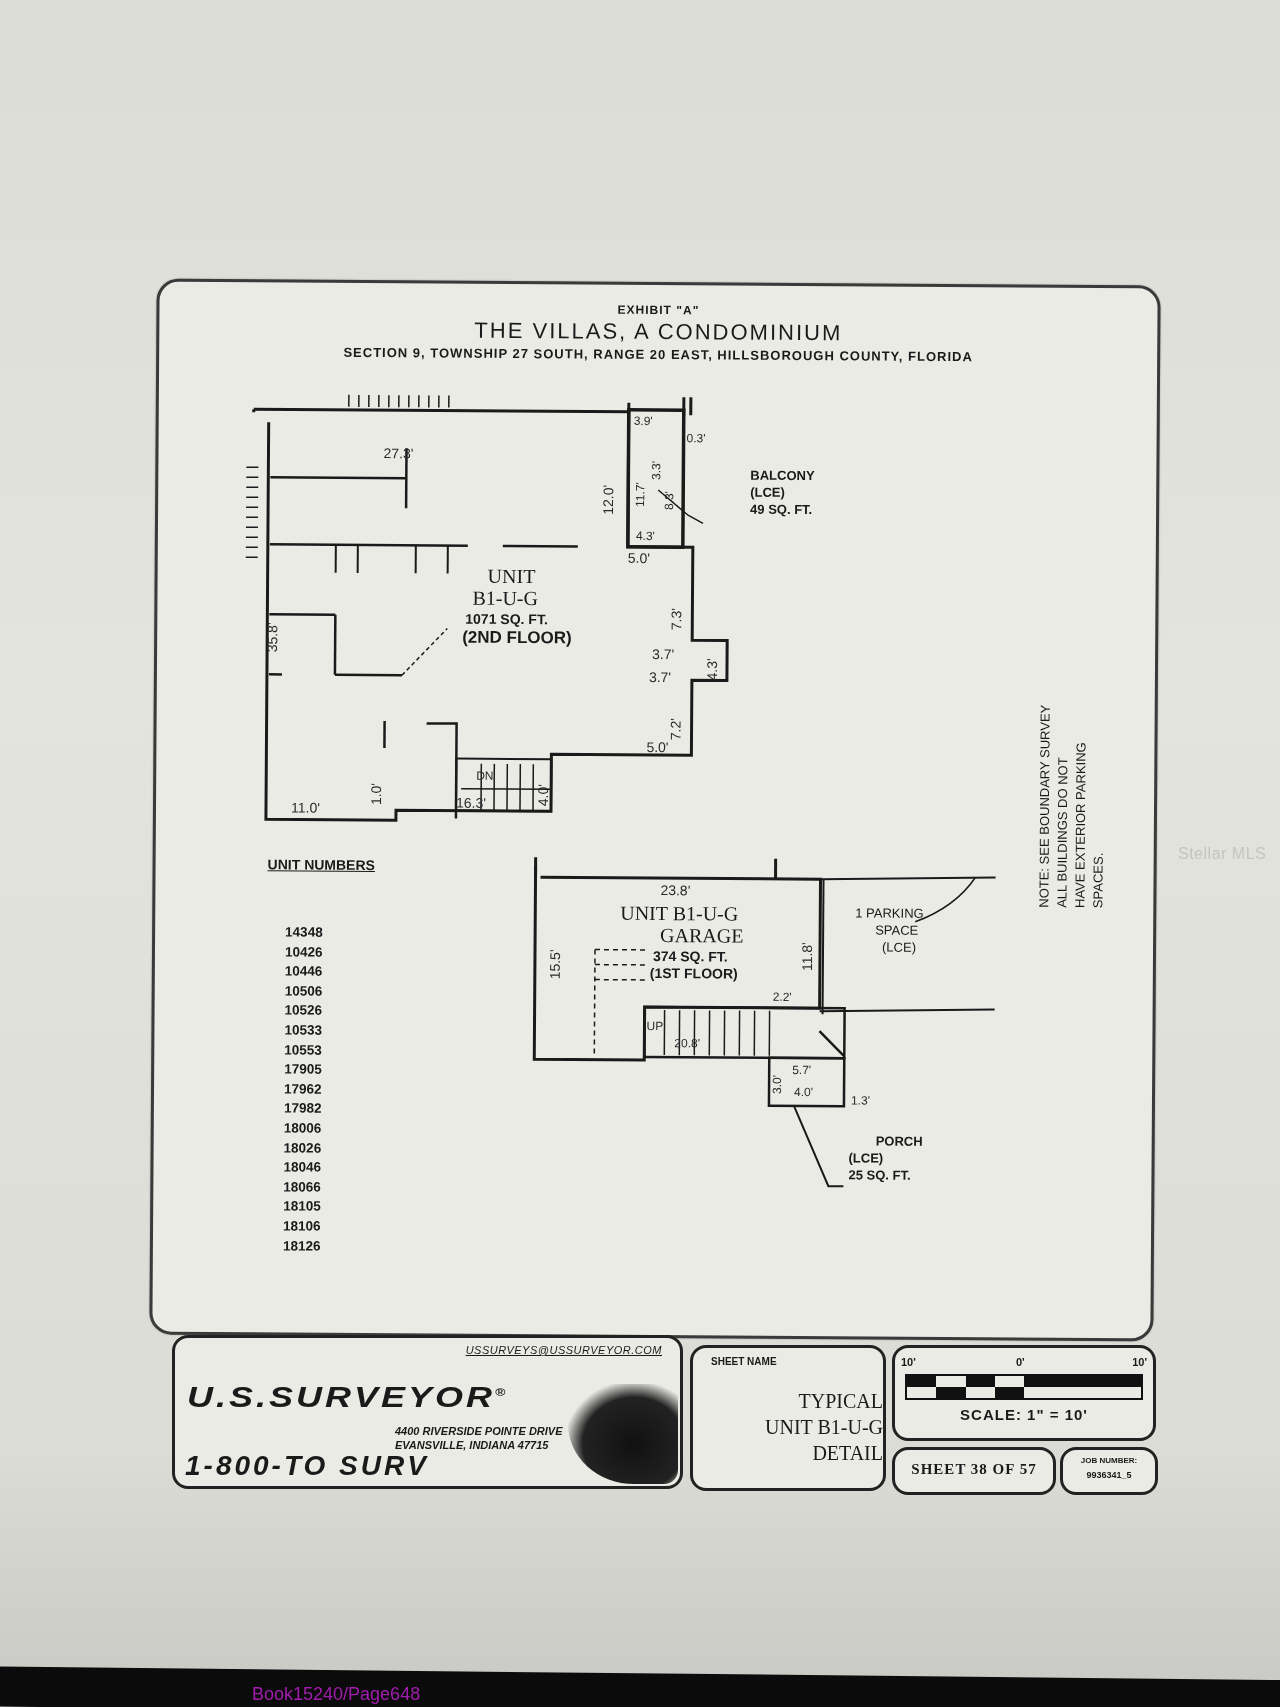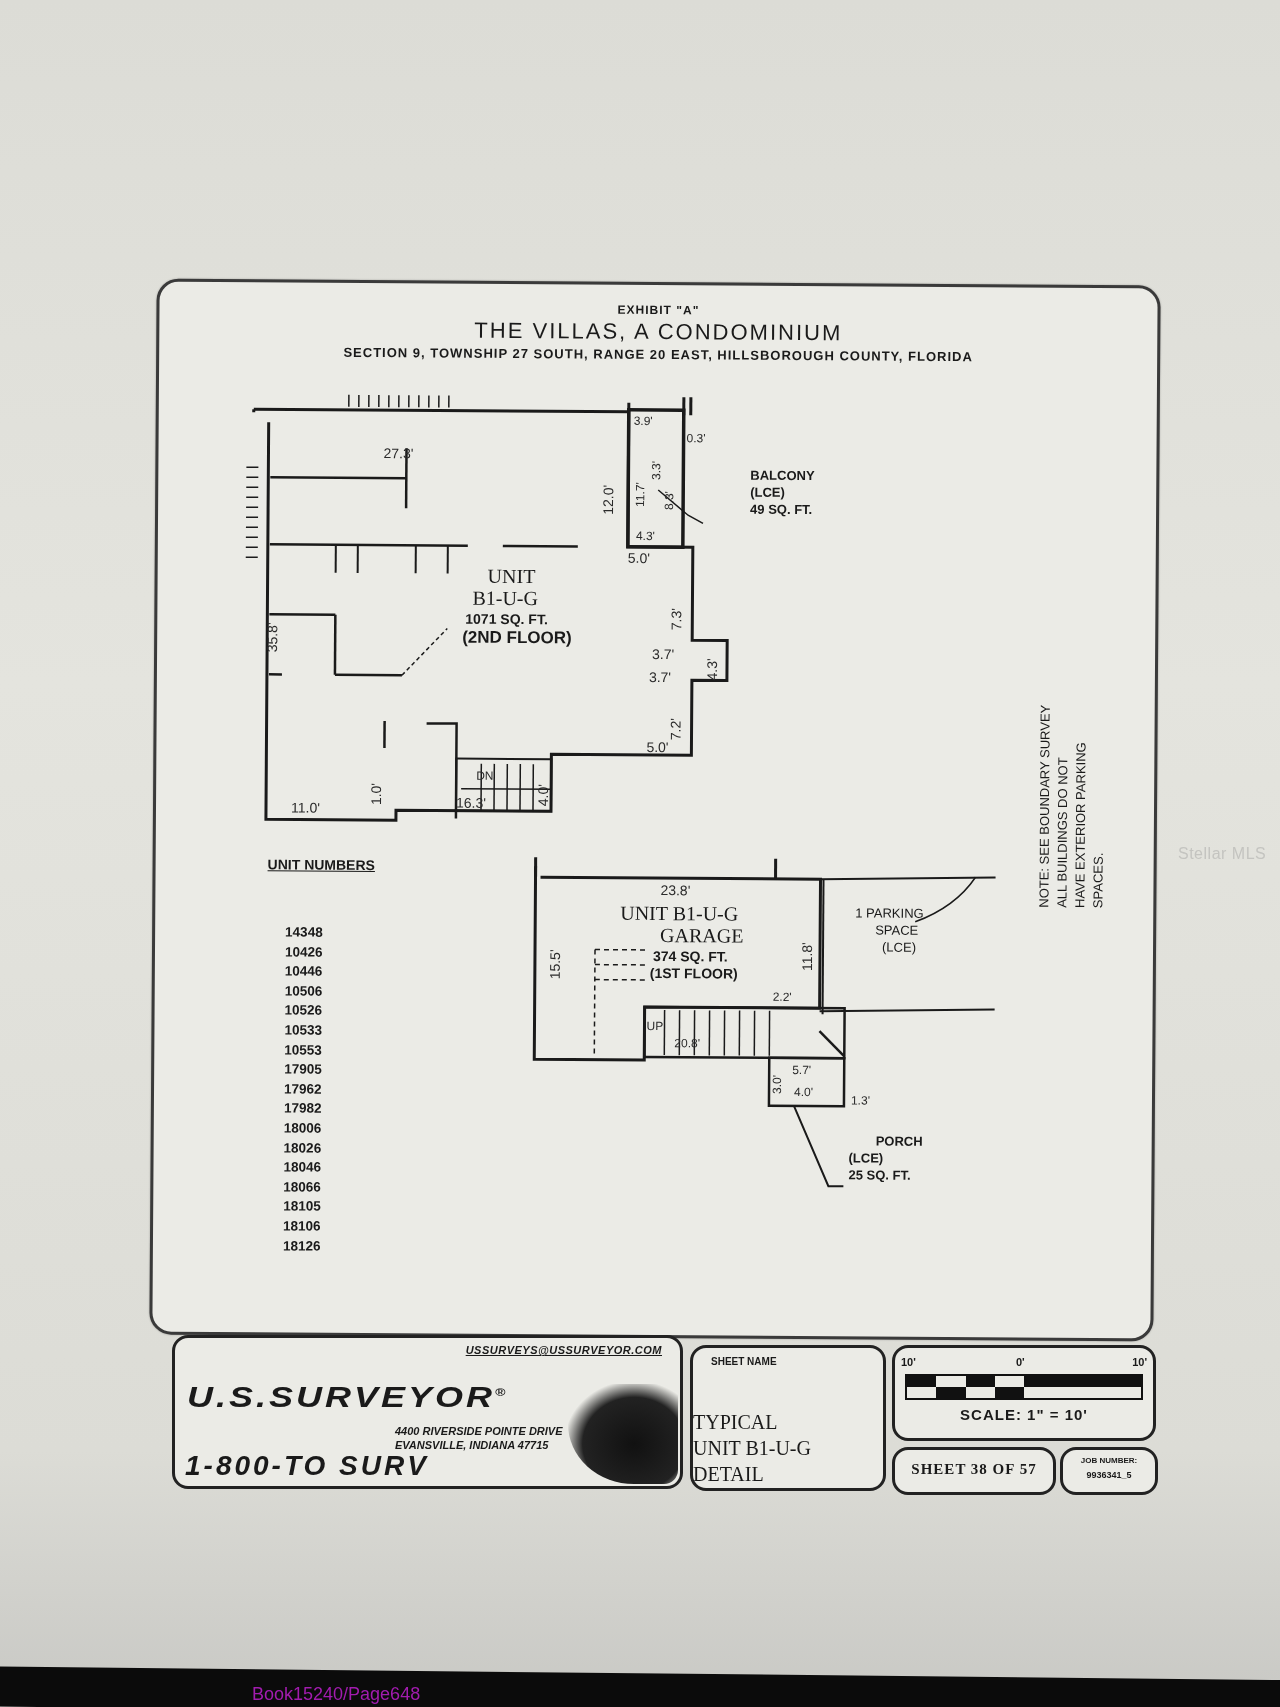--- a/index.html
+++ b/index.html
@@ -29,27 +29,27 @@
   .unit-list { position: absolute; left: 130px; top: 640px; font-size: 13.5px; font-weight: bold; line-height: 19.6px; }
   .note { position: absolute; left: 880px; top: 620px; font-size: 13px; line-height: 18px; transform-origin: left top; transform: rotate(-90deg); white-space: nowrap; }
 
   .tb { position: absolute; border: 3px solid #222; border-radius: 16px; background: #ebebe6; }
   .logo-box { left: 172px; top: 1335px; width: 505px; height: 148px; }
   .sheetname-box { left: 690px; top: 1345px; width: 190px; height: 140px; }
   .scale-box { left: 892px; top: 1345px; width: 258px; height: 90px; }
   .sheetno-box { left: 892px; top: 1447px; width: 158px; height: 42px; }
   .jobno-box { left: 1060px; top: 1447px; width: 92px; height: 42px; }
 
-  .logo-url { position: absolute; right: 18px; top: 6px; font-size: 11px; font-weight: bold; font-style: italic; letter-spacing: 0.5px; text-decoration: underline; }
+  .logo-url { position: absolute; right: 18px; top: 6px; font-size: 11px; font-weight: normal; font-style: italic; letter-spacing: 0.5px; text-decoration: underline; }
   .logo-name { position: absolute; left: 12px; top: 38px; font-size: 36px; font-weight: bold; font-style: italic; letter-spacing: 3px; transform: scaleY(0.8); }
   .logo-addr { position: absolute; left: 220px; top: 86px; font-size: 11px; font-weight: bold; font-style: italic; line-height: 14px; }
   .logo-phone { position: absolute; left: 10px; top: 112px; font-size: 28px; font-weight: bold; font-style: italic; letter-spacing: 3px; }
   .logo-blob { position: absolute; right: 2px; bottom: 2px; width: 110px; height: 100px; background: radial-gradient(ellipse at 60% 60%, #111 0%, #222 55%, rgba(0,0,0,0) 75%); border-radius: 40% 0 14px 60%; }
   .sn-label { position: absolute; left: 18px; top: 8px; font-size: 10px; font-weight: bold; }
-  .sn-value { position: absolute; left: 0; right: 0; top: 61px; text-align: left; font-family: "Liberation Serif", serif; font-size: 20px; line-height: 26px; }
+  .sn-value { position: absolute; left: 0; right: 0; top: 40px; text-align: right; font-family: "Liberation Serif", serif; font-size: 20px; line-height: 26px; }
   .scale-ticks { position: absolute; left: 6px; right: 6px; top: 8px; font-size: 11px; font-weight: bold; }
   .scale-ticks span { position: absolute; }
   .scale-bar { position: absolute; left: 10px; right: 10px; top: 26px; height: 22px; border: 2px solid #111; display: flex; }
   .scale-bar div { flex: 1; }
   .scale-text { position: absolute; left: 0; right: 0; top: 58px; text-align: center; font-size: 15px; font-weight: bold; letter-spacing: 1px; }
   .sheetno-text { position: absolute; left: 0; right: 0; top: 11px; text-align: center; font-size: 15px; font-weight: bold; font-family: "Liberation Serif", serif; letter-spacing: 1px; }
   .jobno-label { position: absolute; left: 0; right: 0; top: 6px; text-align: center; font-size: 8px; font-weight: bold; }
   .jobno-value { position: absolute; left: 0; right: 0; top: 20px; text-align: center; font-size: 9px; font-weight: bold; }
 
   .watermark { position: absolute; left: 1178px; top: 845px; font-size: 16px; color: #c4c4c0; letter-spacing: 0.5px; }

